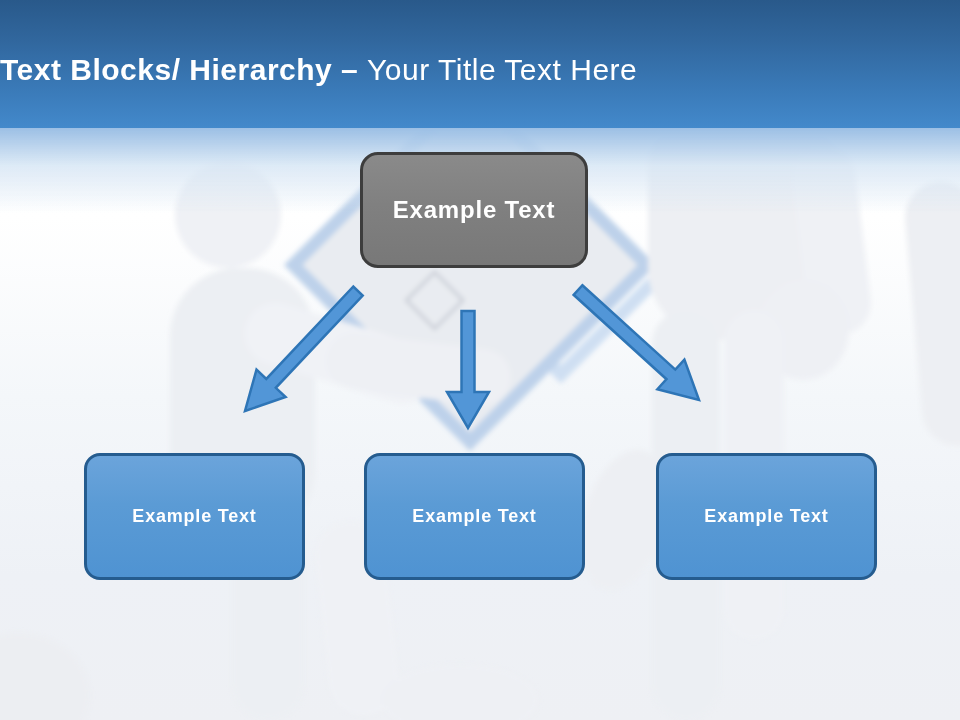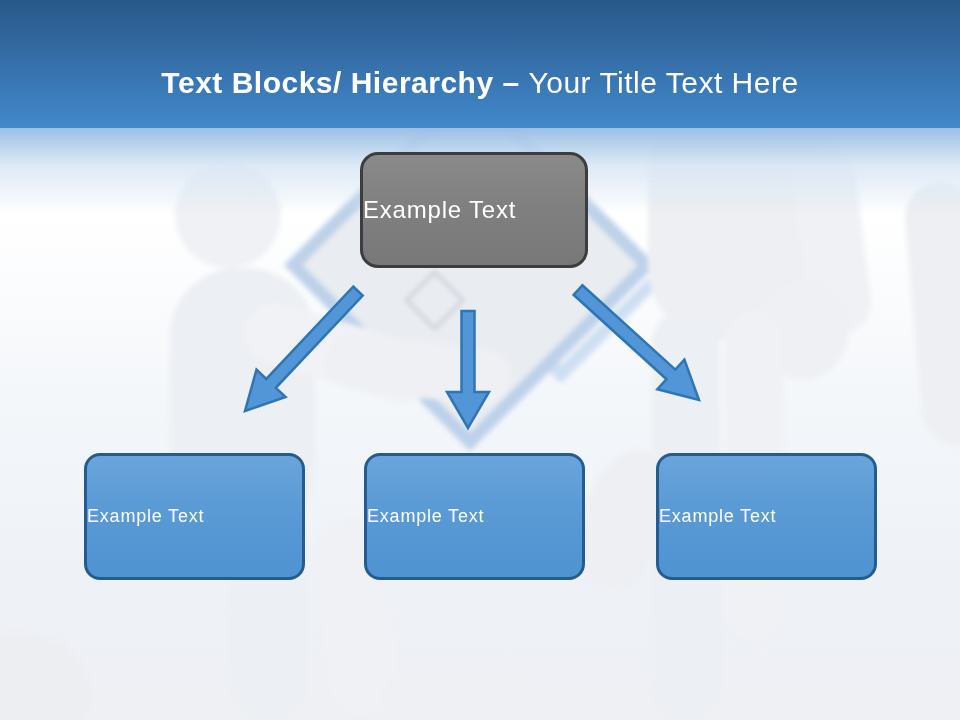--- a/index.html
+++ b/index.html
@@ -11,34 +11,34 @@
   .bg-figures{position:absolute;left:0;top:0;width:960px;height:720px;z-index:1;pointer-events:none;}
   .header-fade{
     position:absolute;left:0;top:127px;width:960px;height:86px;z-index:2;
     background:linear-gradient(180deg,rgba(154,190,228,1) 0%,rgba(213,229,244,0.78) 45%,rgba(240,246,251,0) 100%);
   }
   .header-band{
     position:absolute;left:0;top:0;width:960px;height:128px;z-index:3;
     background:linear-gradient(180deg,var(--header-top,#29598a) 0%,#31679e 32%,#3a7ab8 70%,var(--header-bottom,#4389cb) 100%);
   }
   .slide-title{
-    position:absolute;left:0;top:64px;width:960px;z-index:4;margin:0;
-    text-align:center;color:var(--title-text,#ffffff);font-size:30px;line-height:38px;
+    position:absolute;left:0;top:51px;width:960px;z-index:4;margin:0;
+    color:var(--title-text,#ffffff);font-size:30px;line-height:38px;
     font-weight:400;letter-spacing:0.5px;white-space:nowrap;
   }
   .slide-title .t-bold{font-weight:700;}
   .arrows{position:absolute;left:0;top:0;width:960px;height:720px;z-index:5;pointer-events:none;}
   .arrows polygon{
     fill:var(--arrow-fill,#5296d7);stroke:var(--arrow-border,#2e75b6);
     stroke-width:2.5;stroke-linejoin:miter;pointer-events:auto;
   }
   .node{
     position:absolute;z-index:6;box-sizing:border-box;
-    display:flex;align-items:center;
-    color:#ffffff;text-align:center;letter-spacing:0.8px;
+    display:flex;align-items:center;justify-content:center;
+    color:#ffffff;text-align:center;letter-spacing:0.8px;font-weight:bold;
   }
   .root-box{
     left:360px;top:152px;width:228px;height:116px;border-radius:18px;
     background:linear-gradient(180deg,#8a8a8a 0%,var(--root-fill,#808080) 45%,#787878 100%);
     border:3px solid var(--root-border,#3d3d3d);
     font-size:24px;
   }
   .child-box{
     top:453px;width:221px;height:127px;border-radius:16px;
     background:linear-gradient(180deg,#6ba4db 0%,var(--accent-fill,#5b9bd5) 40%,#4f93d2 100%);

